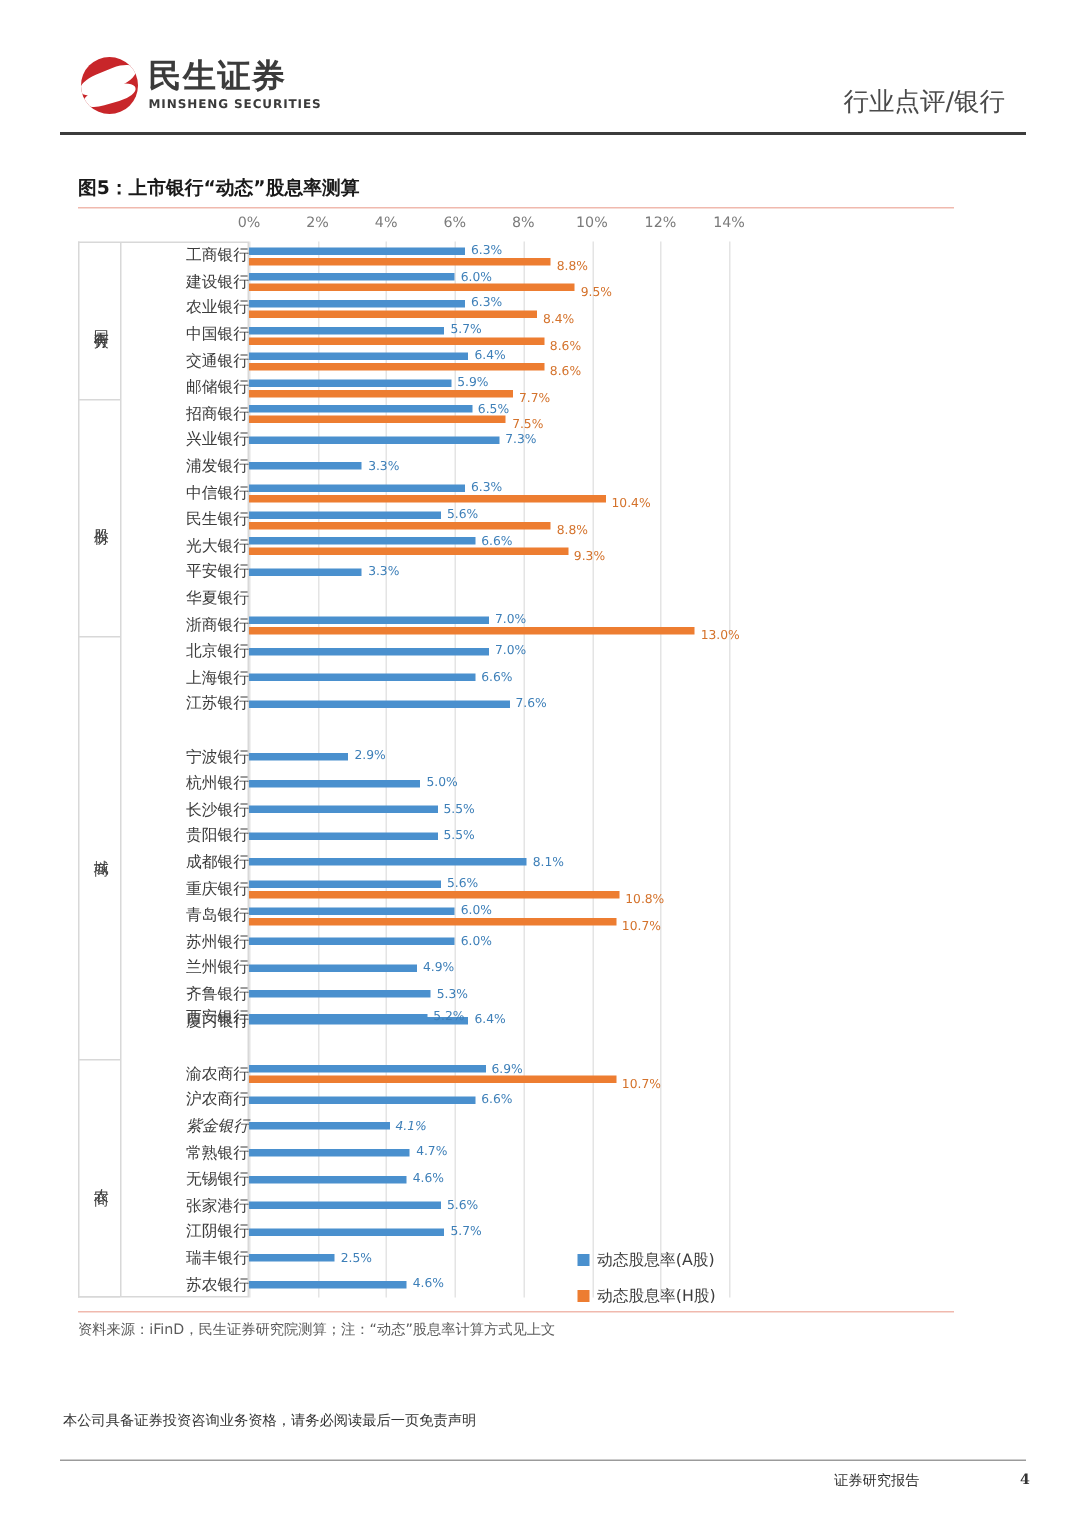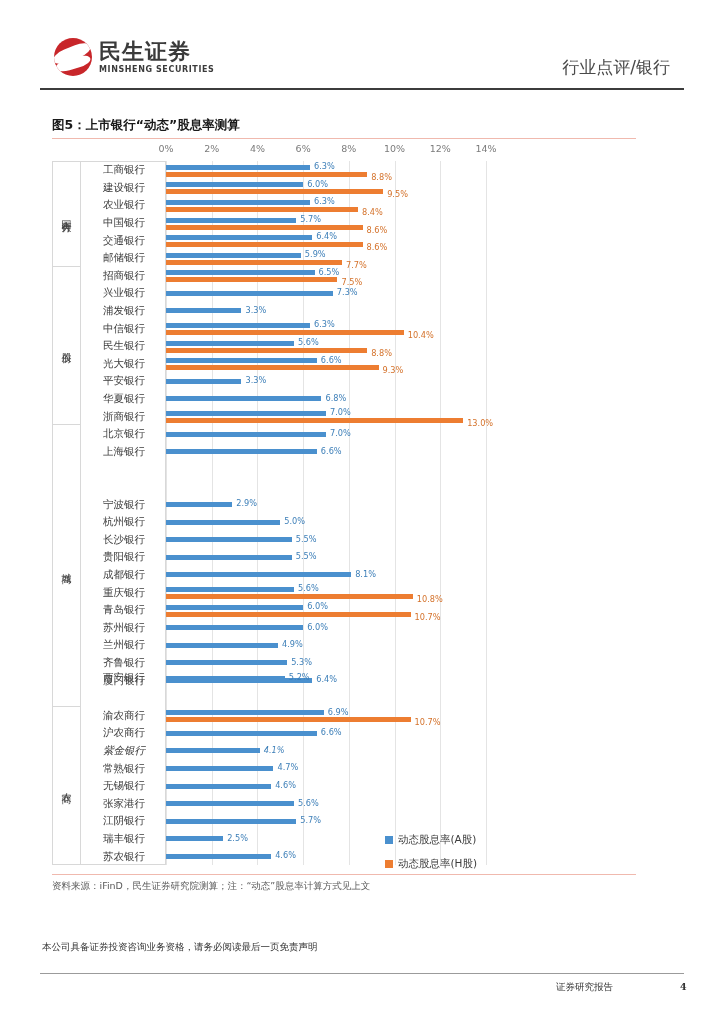--- a/index.html
+++ b/index.html
@@ -119,21 +119,21 @@
     white-space:nowrap;
   }
   .group:last-child .group-label{ border-bottom:none; }
 
   .row{
     position:absolute; left:0; width:620px;
   }
   .row-name{
     position:absolute; left:28px; width:86px; top:0; height:100%;
     display:flex; align-items:center; justify-content:flex-end;
-    padding-right:21px;
+    padding-right:0;
     font-size:10.5px; color:#3c3c3c;
     white-space:nowrap;
   }
   .bars{
     position:absolute; left:114px; right:0; top:0; height:100%;
   }
   .bar{
     position:absolute; height:5px; left:0;
   }
   .bar.a{ background:#4a90ce; }
@@ -344,24 +344,20 @@
         </div>
         <div class="row" style="top: 211.2px; height: 17.6px;">
           <div class="row-name">平安银行</div>
           <div class="bars">
             <div class="bar a" style="width: 75.4286px; top: 6.2px;"></div>
             <div class="bar-val a" style="left: 79.4286px; top: 3.6px;">3.3%</div>
           </div>
         </div>
         <div class="row" style="top: 228.8px; height: 17.6px;">
           <div class="row-name">华夏银行</div>
-          <div class="bars">
-            <div class="bar a" style="width: 155.429px; top: 6.2px;"></div>
-            <div class="bar-val a" style="left: 159.429px; top: 3.6px;">6.8%</div>
-          </div>
         </div>
         <div class="row" style="top: 246.4px; height: 17.6px;">
           <div class="row-name">浙商银行</div>
           <div class="bars">
             <div class="bar a" style="width: 160px; top: 3.4px;"></div>
             <div class="bar-val a" style="left: 164px; top: 0.6px;">7.0%</div>
             <div class="bar h" style="width: 297.143px; top: 10.4px;"></div>
             <div class="bar-val h" style="left: 301.143px; top: 11.4px;">13.0%</div>
           </div>
         </div>
@@ -375,20 +371,27 @@
           <div class="bars">
             <div class="bar a" style="width: 160px; top: 6.2px;"></div>
             <div class="bar-val a" style="left: 164px; top: 3.6px;">7.0%</div>
           </div>
         </div>
         <div class="row" style="top: 281.6px; height: 17.6px;">
           <div class="row-name">上海银行</div>
           <div class="bars">
             <div class="bar a" style="width: 150.857px; top: 6.2px;"></div>
             <div class="bar-val a" style="left: 154.857px; top: 3.6px;">6.6%</div>
+          </div>
+        </div>
+        <div class="row" style="top: 299.2px; height: 17.6px;">
+          <div class="row-name">江苏银行</div>
+          <div class="bars">
+            <div class="bar a" style="width: 173.714px; top: 6.2px;"></div>
+            <div class="bar-val a" style="left: 177.714px; top: 3.6px;">7.6%</div>
           </div>
         </div>
         <div class="row" style="top: 334.4px; height: 17.6px;">
           <div class="row-name">宁波银行</div>
           <div class="bars">
             <div class="bar a" style="width: 66.2857px; top: 6.2px;"></div>
             <div class="bar-val a" style="left: 70.2857px; top: 3.6px;">2.9%</div>
           </div>
         </div>
         <div class="row" style="top: 352px; height: 17.6px;">

